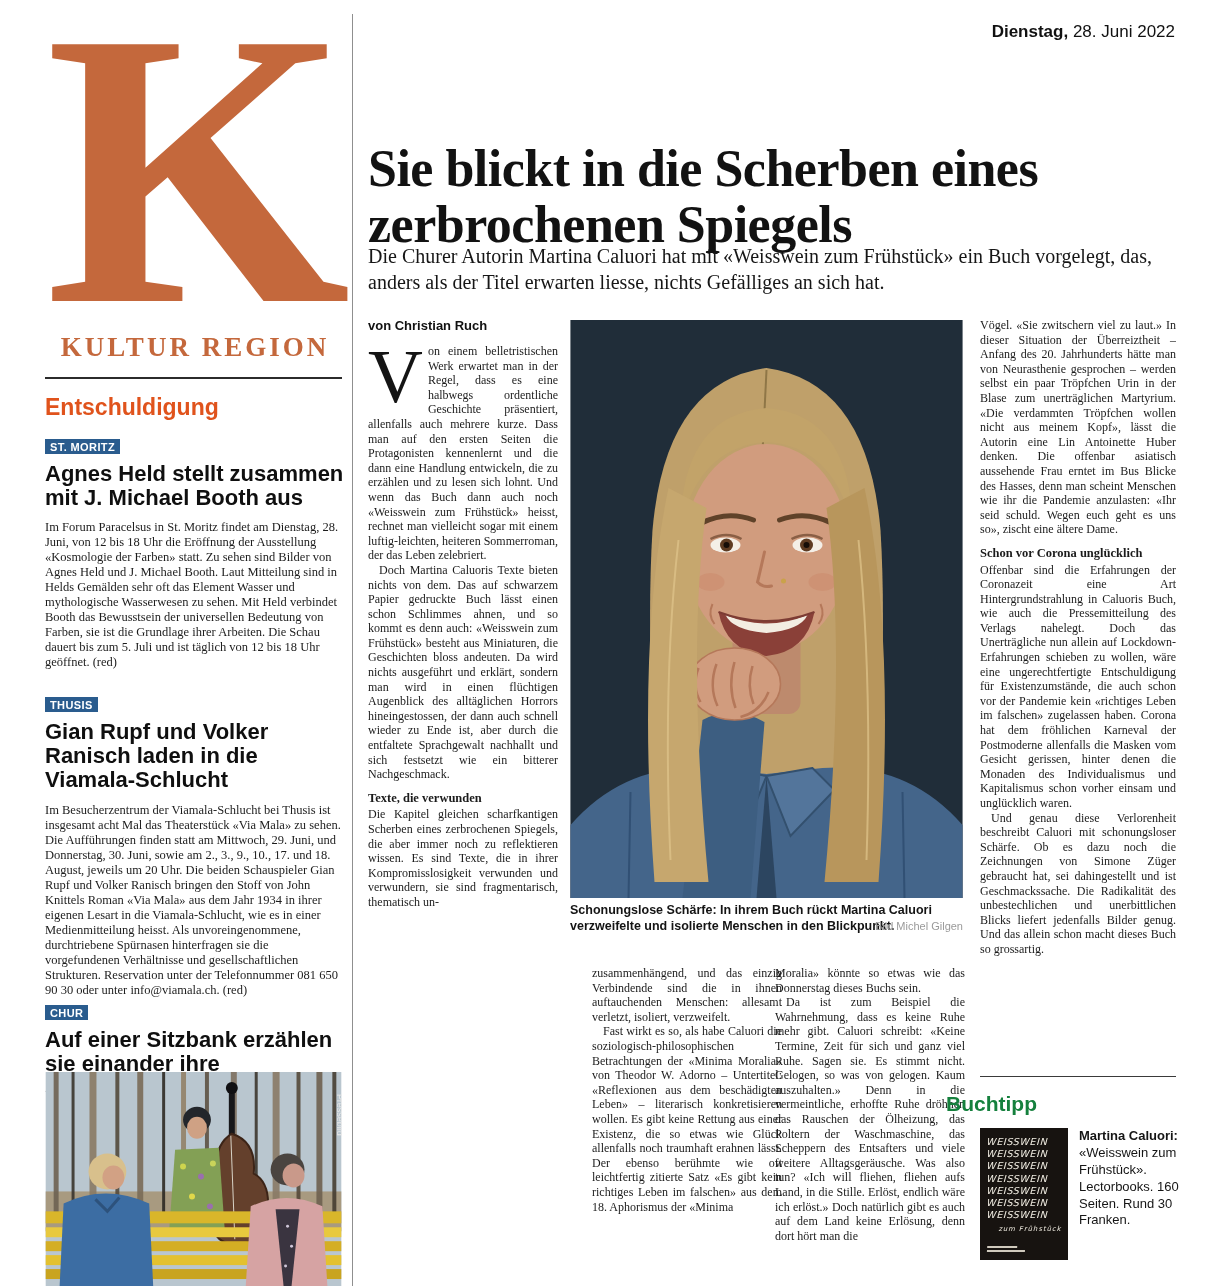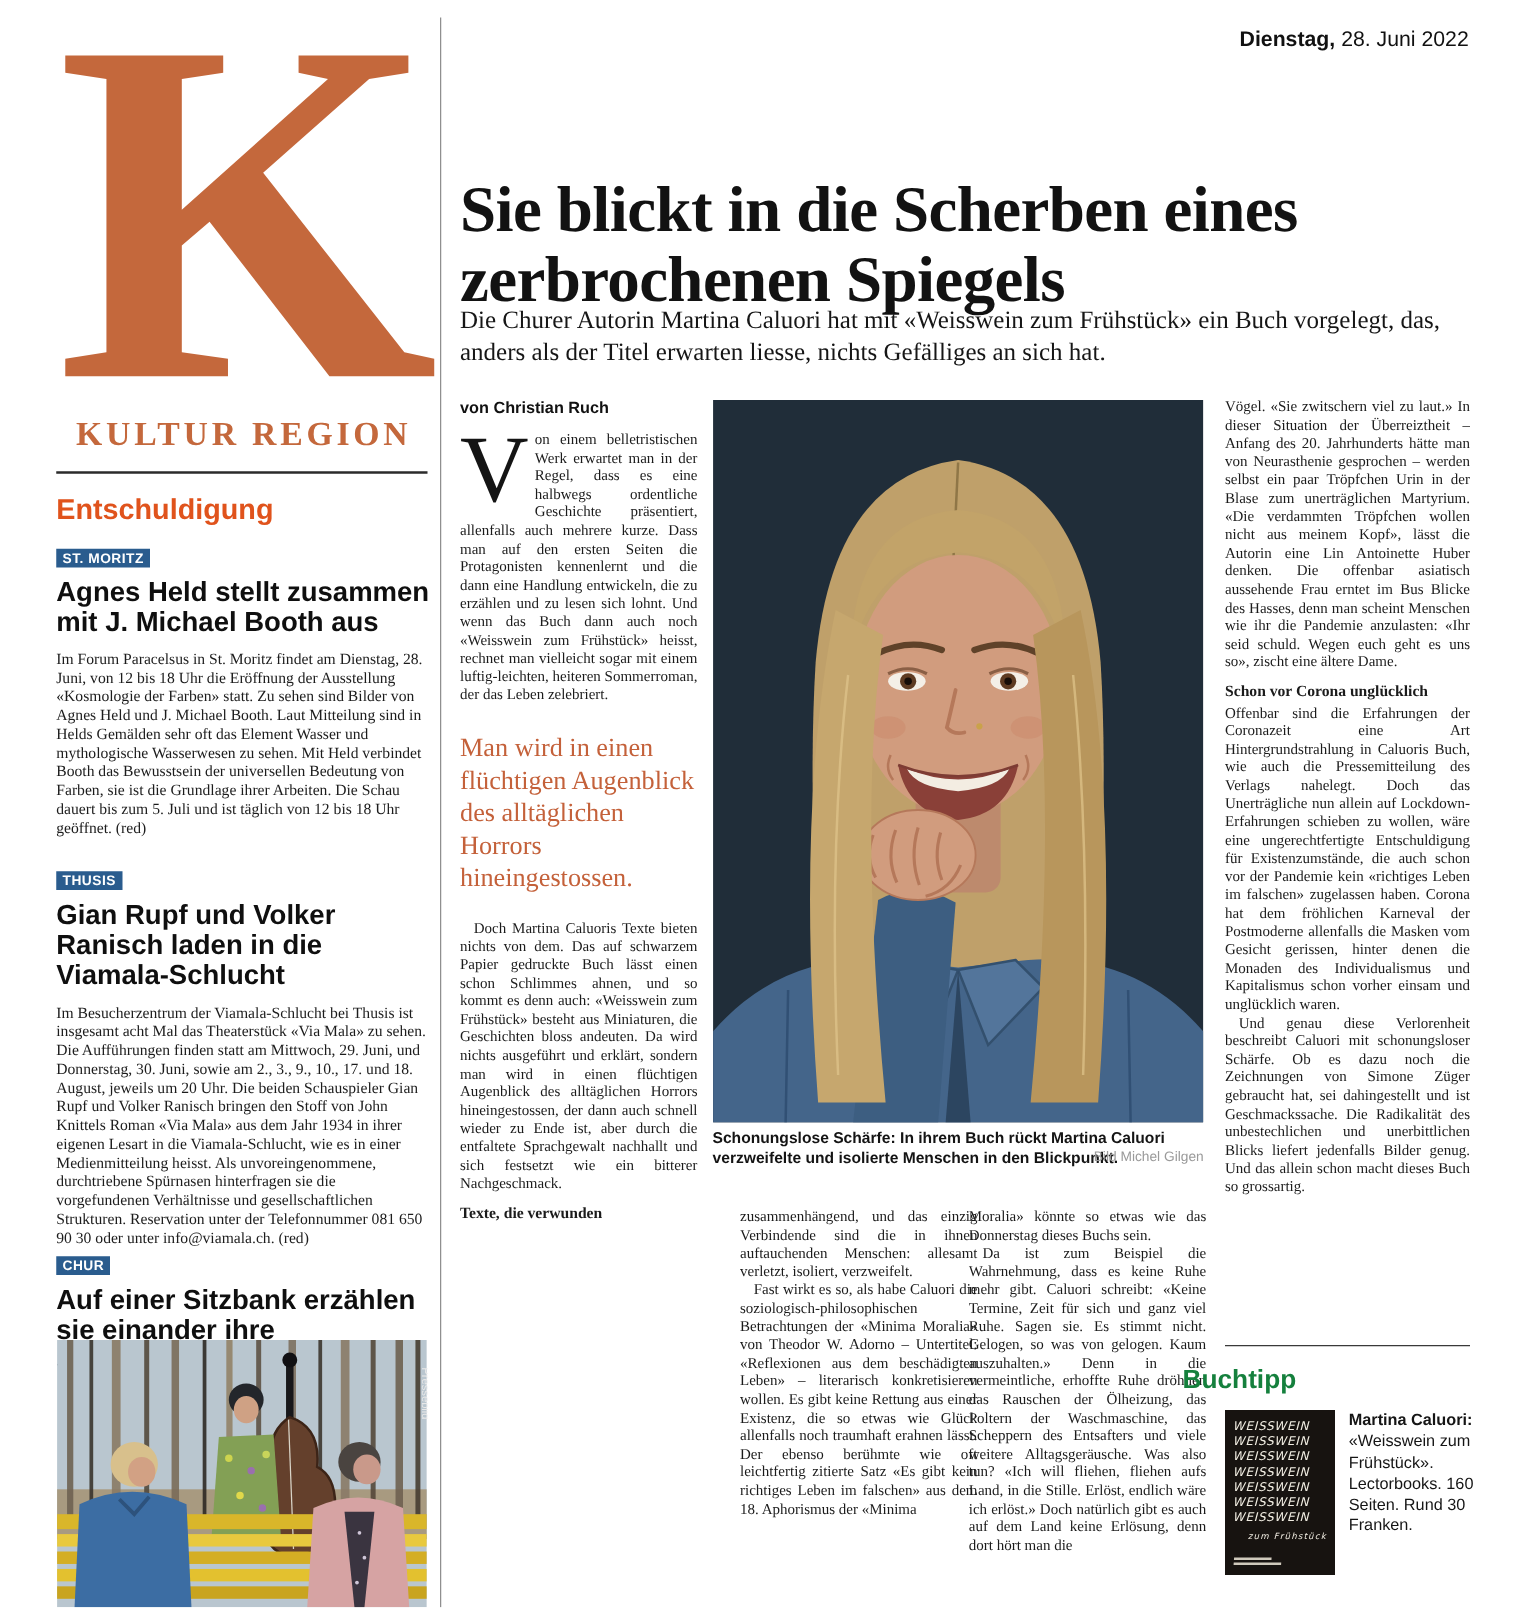--- a/index.html
+++ b/index.html
@@ -159,23 +159,23 @@
   <div class="date">
     <b>Dienstag,</b><span> 28. Juni 2022</span>
   </div>
 
   <h1 class="headline">Sie blickt in die Scherben eines zerbrochenen Spiegels</h1>
   <div class="subtitle">Die Churer Autorin Martina Caluori hat mit «Weisswein zum Frühstück» ein Buch vorgelegt, das, anders als der Titel erwarten liesse, nichts Gefälliges an sich hat.</div>
   <div class="byline">von Christian Ruch</div>
 
   <div class="col" style="left:368px;top:344px;height:942px;">
     <p><span class="dropcap">V</span><span>on einem belletristischen Werk erwartet man in der Regel, dass es eine halbwegs ordentliche Geschichte präsentiert, allenfalls auch mehrere kurze. Dass man auf den ersten Seiten die Protagonisten kennenlernt und die dann eine Handlung entwickeln, die zu erzählen und zu lesen sich lohnt. Und wenn das Buch dann auch noch «Weisswein zum Frühstück» heisst, rechnet man vielleicht sogar mit einem luftig-leichten, heiteren Sommerroman, der das Leben zelebriert.</span></p>
-    <div class="pullquote">Man wird in einen flüchtigen Augenblick des alltäglichen Horrors hineingestossen.</div>
     <p class="indent">Doch Martina Caluoris Texte bieten nichts von dem. Das auf schwarzem Papier gedruckte Buch lässt einen schon Schlimmes ahnen, und so kommt es denn auch: «Weisswein zum Frühstück» besteht aus Miniaturen, die Geschichten bloss andeuten. Da wird nichts ausgeführt und erklärt, sondern man wird in einen flüchtigen Augenblick des alltäglichen Horrors hineingestossen, der dann auch schnell wieder zu Ende ist, aber durch die entfaltete Sprachgewalt nachhallt und sich festsetzt wie ein bitterer Nachgeschmack.</p>
     <div class="subhead">Texte, die verwunden</div>
+    <p>Die Kapitel gleichen scharfkantigen Scherben eines zerbrochenen Spiegels, die aber immer noch zu reflektieren wissen. Es sind Texte, die in ihrer Kompromisslosigkeit verwunden und verwundern, sie sind fragmentarisch, thematisch un-</p>
   </div>
 
   <svg class="portrait" viewBox="0 0 392 578">
     <rect width="392" height="578" fill="#22303c"></rect>
     <rect width="392" height="578" fill="#1c2935" opacity="0.35"></rect>
 
     <path d="M196 48 Q95 62 82 210 Q74 340 92 565 L300 565 Q318 340 310 210 Q297 62 196 48 Z" fill="#bfa06a"></path>
     <path d="M196 50 L192 132" stroke="#8f7647" stroke-width="2" fill="none"></path>
 
     <rect x="162" y="306" width="68" height="88" rx="12" fill="#bd8a6d"></rect>

